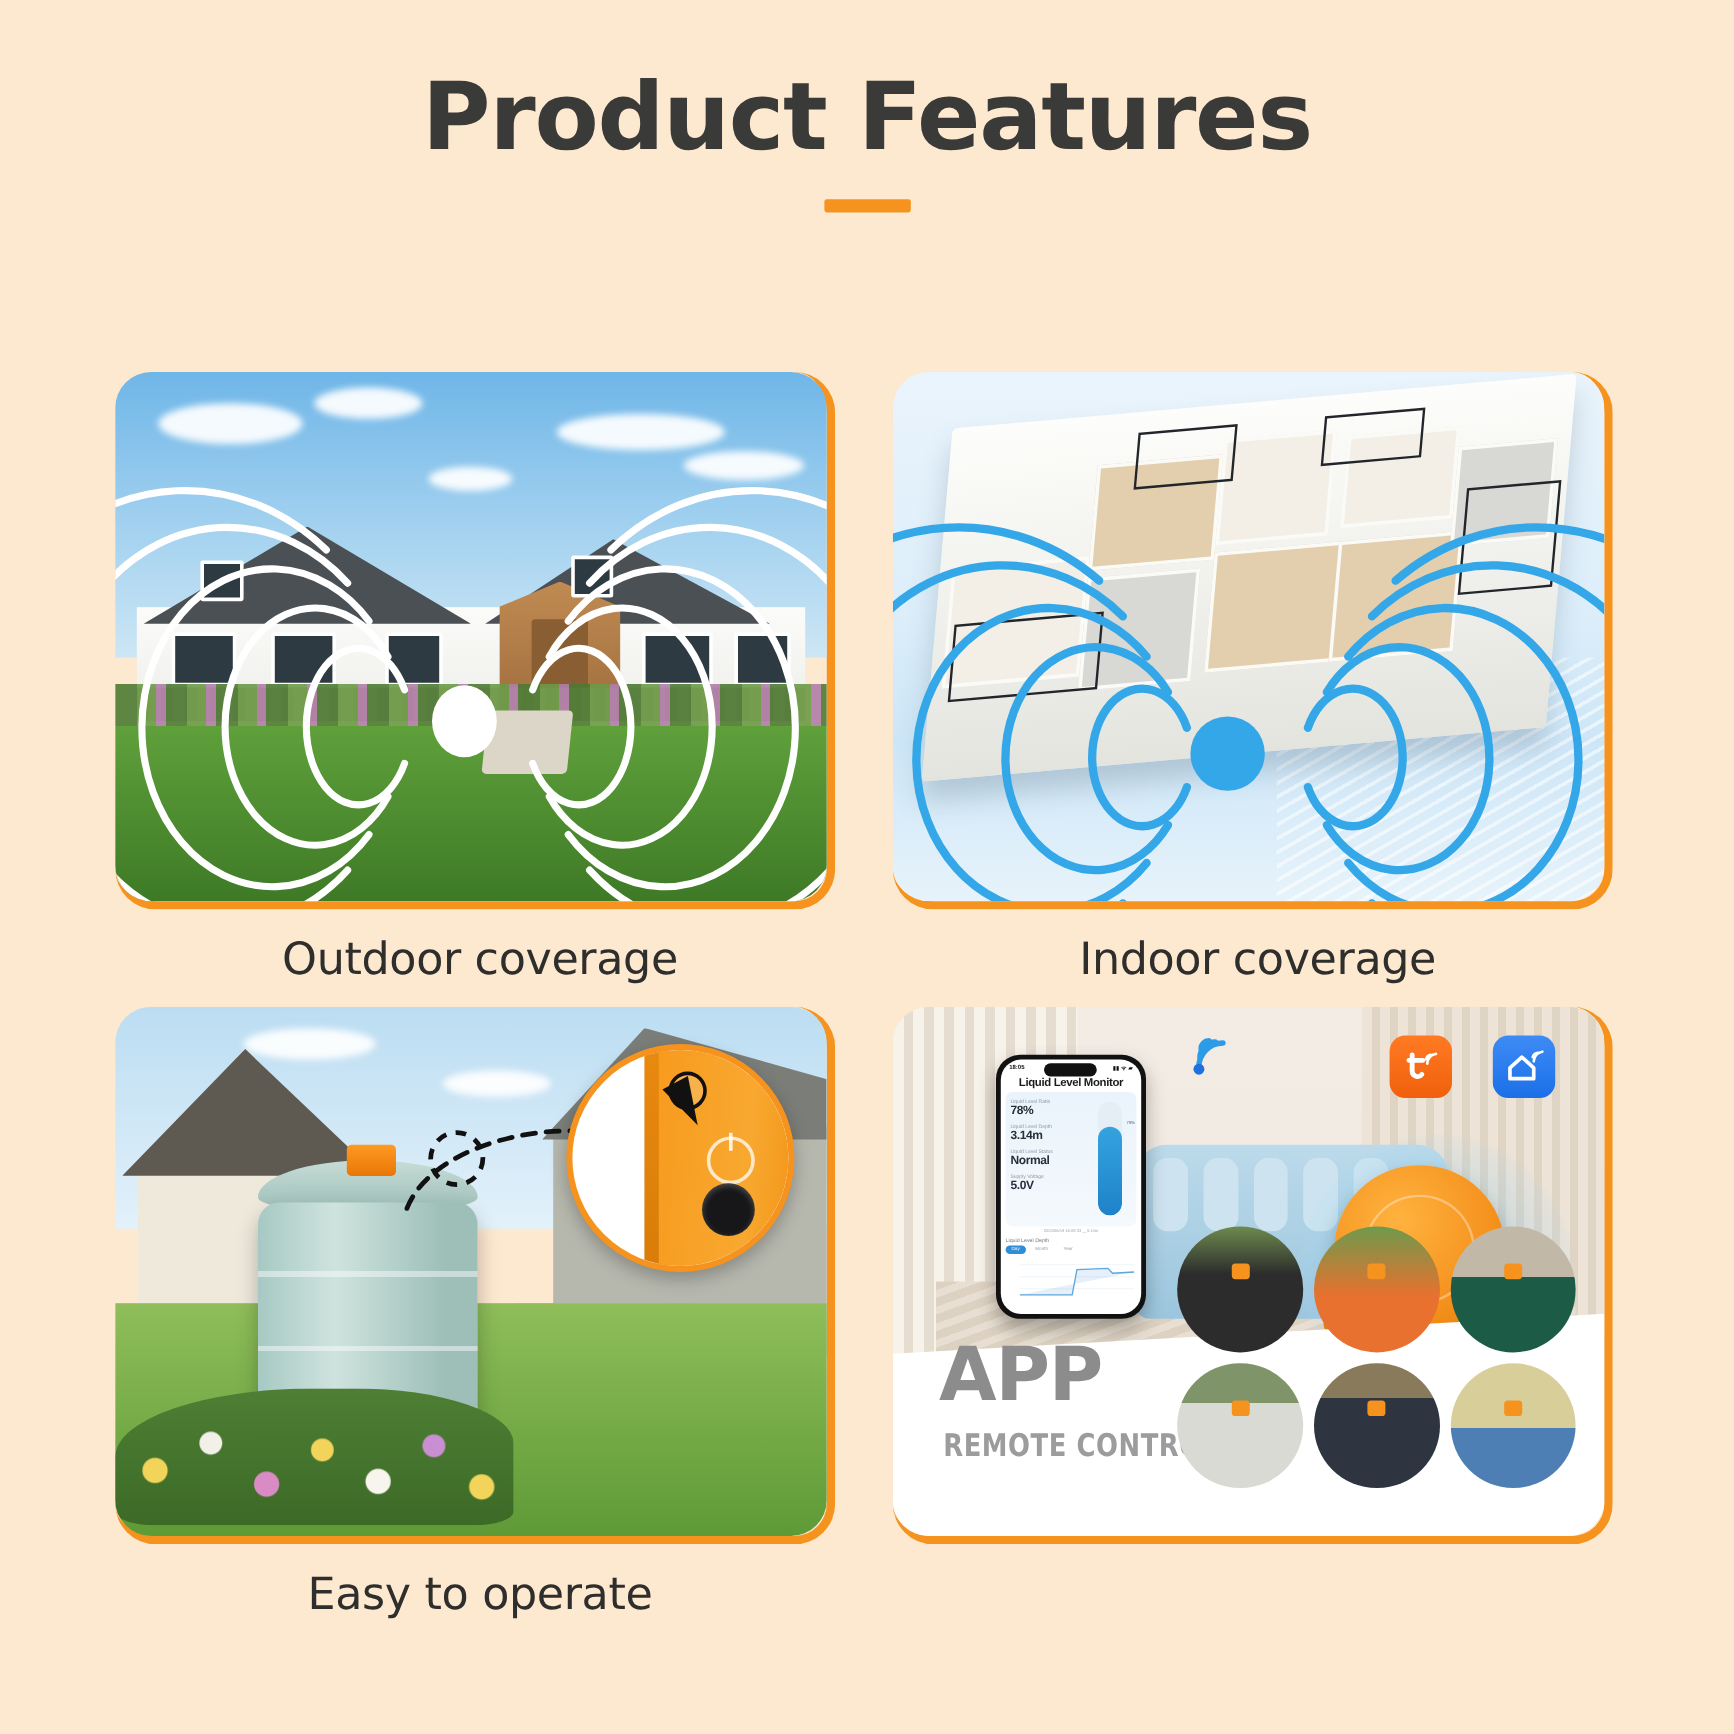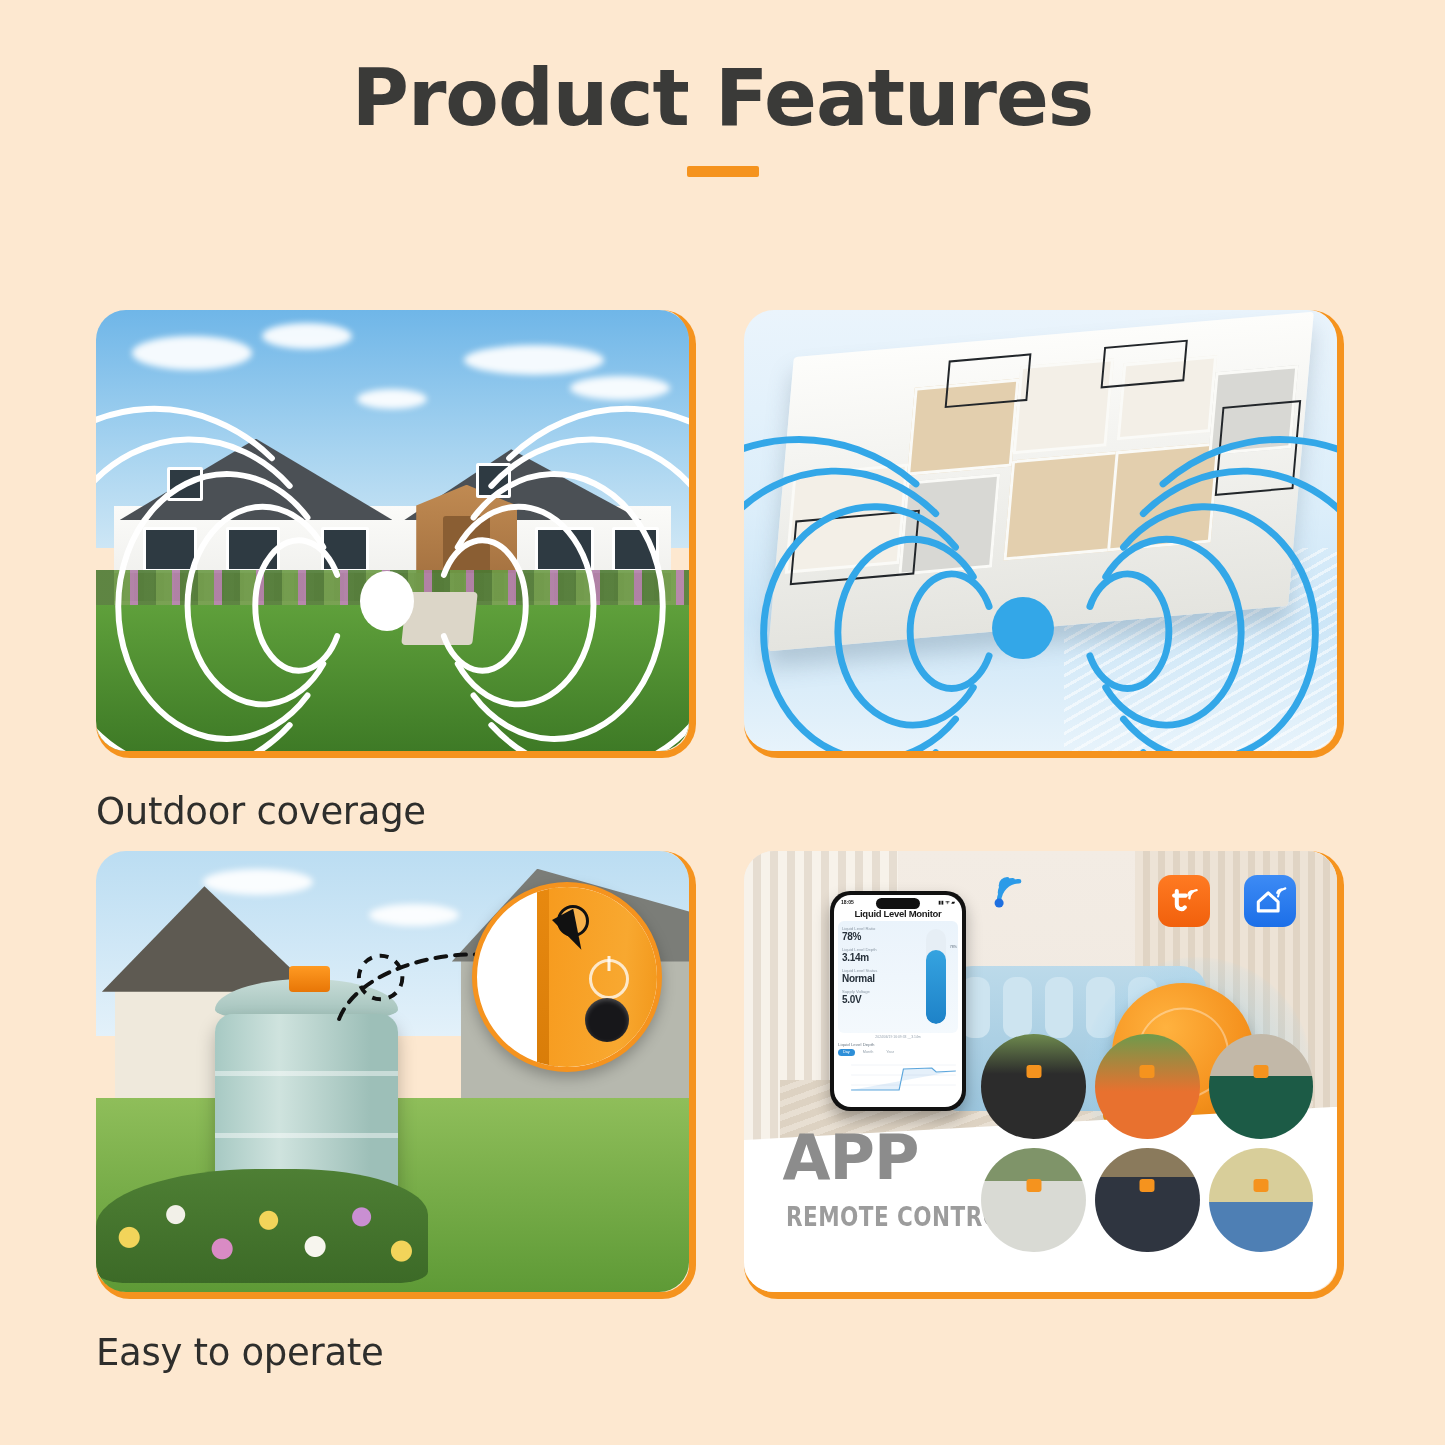--- a/index.html
+++ b/index.html
@@ -41,22 +41,22 @@
     border-radius:34px;
     border-right:7px solid #F5931E;
     border-bottom:7px solid #F5931E;
     box-sizing:border-box;
     overflow:visible;
   }
   .card-inner{
     position:absolute;inset:0;border-radius:30px;overflow:hidden;
   }
   .caption{
-    font-size:37px;color:#2E2E2C;
-    margin-top:32px;letter-spacing:-.3px;
+    text-align:center;font-size:37px;color:#2E2E2C;
+    margin-top:20px;letter-spacing:-.3px;
     font-family:"DejaVu Sans","Liberation Sans",sans-serif;
   }
 
   
   .sky{position:absolute;left:0;top:0;width:100%;height:54%;
        background:linear-gradient(#6FB6E8,#A8D4F0 60%,#CDE6F5);}
   .cloud{position:absolute;background:rgba(255,255,255,.92);border-radius:50%;filter:blur(3px);}
   .house{position:absolute;left:0;top:26%;width:100%;height:40%;}
   .roofL{position:absolute;left:4%;top:8%;width:46%;height:46%;
     background:#4B5055;clip-path:polygon(50% 0,100% 100%,0 100%);}
@@ -167,21 +167,21 @@
     background:repeating-linear-gradient(-20deg,#E8DFD2 0 6px,#DDD2C2 6px 13px);}
   .halo{position:absolute;left:57%;top:24%;width:230px;height:230px;border-radius:50%;
     background:radial-gradient(circle,rgba(120,195,235,.55),rgba(170,215,240,.12) 68%,transparent 72%);}
   .device{position:absolute;left:62%;top:30%;width:142px;height:140px;
     background:radial-gradient(circle at 38% 32%,#FFB23F,#F5921E 60%,#E07B08);
     border-radius:50% 50% 46% 46%;box-shadow:0 8px 14px rgba(0,0,0,.22);}
   .device:after{content:"";position:absolute;left:50%;top:50%;width:62%;height:62%;
     transform:translate(-50%,-50%);border-radius:50%;border:2px solid rgba(255,255,255,.35);}
   .dev-foot{position:absolute;left:60.5%;top:56%;width:160px;height:24px;
     background:linear-gradient(#F09A22,#D97E09);border-radius:6px;}
-  .phone{position:absolute;left:14.5%;top:9%;width:136px;height:220px;
+  .phone{position:absolute;left:14.5%;top:9%;width:125px;height:220px;
     background:#111;border-radius:20px;padding:4px;box-sizing:border-box;
     box-shadow:0 8px 16px rgba(0,0,0,.3);}
   .screen{position:relative;width:100%;height:100%;background:#fff;border-radius:17px;
     overflow:hidden;font-size:5px;color:#333;}
   .notch{position:absolute;left:50%;top:3px;transform:translateX(-50%);
     width:44px;height:11px;background:#111;border-radius:7px;z-index:3;}
   .statusbar{display:flex;justify-content:space-between;align-items:center;
     padding:4px 7px 0 7px;font-size:5px;color:#111;font-weight:bold;}
   .app-title{text-align:center;font-size:9.5px;font-weight:bold;color:#1b1b1b;
     margin:3px 0 2px 0;letter-spacing:-.3px;}
@@ -312,20 +312,21 @@
             <path d="M350 300 A 42 58 0 1 1 350 350"></path>
             <path d="M366 270 A 76 94 0 1 1 366 382"></path>
             <path d="M384 240 A 112 128 0 1 1 384 414"></path>
             <path d="M404 206 A 150 164 0 1 1 404 448"></path>
             <path d="M424 176 A 186 196 0 1 1 424 478"></path>
           </g>
         </svg>
         <div class="dot-blue"></div>
       </div>
     </div>
+    <div class="caption">Indoor coverage</div>
   </div>
 
   <div class="cell">
     <div class="card">
       <div class="card-inner">
         <div class="yard-sky"></div>
         <div class="cloud" style="left:18%;top:4%;width:110px;height:26px;"></div>
         <div class="cloud" style="left:46%;top:12%;width:90px;height:22px;"></div>
 
         <div class="nbhouseL">

